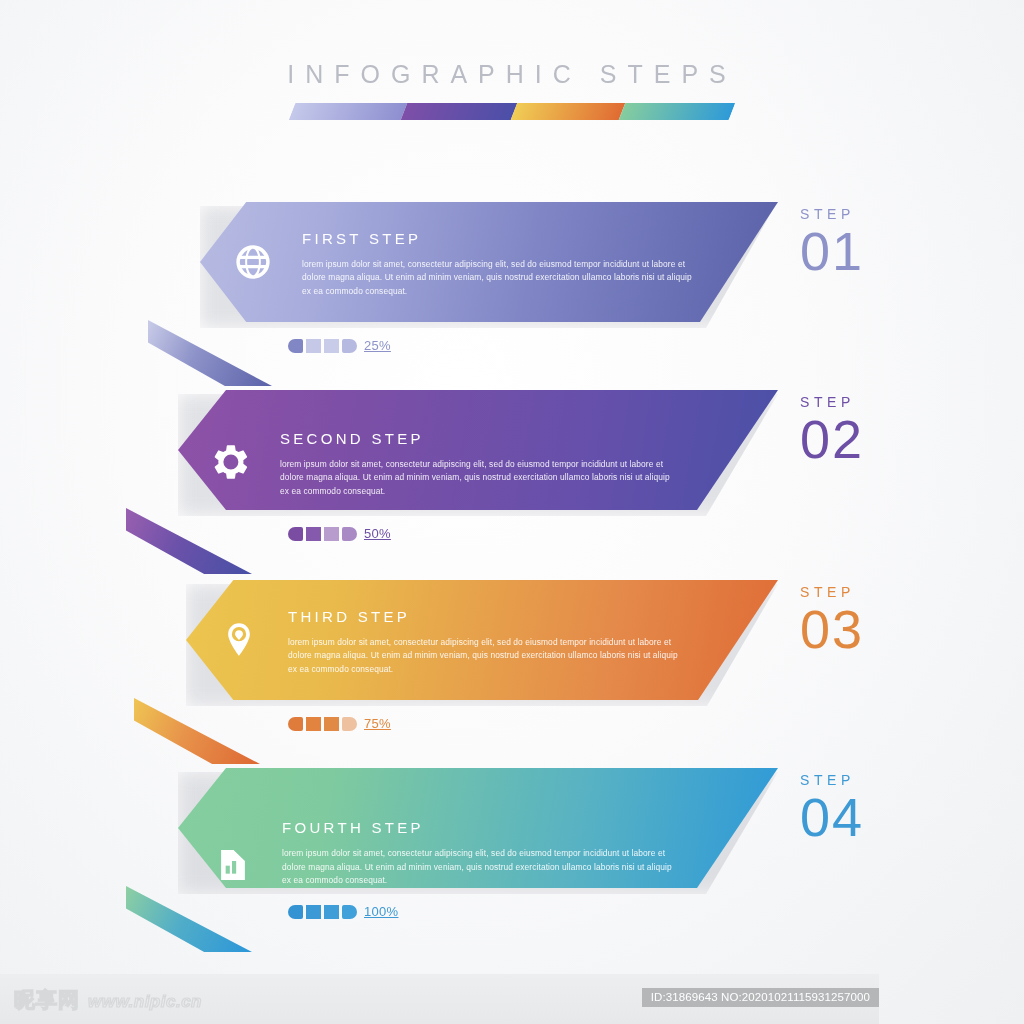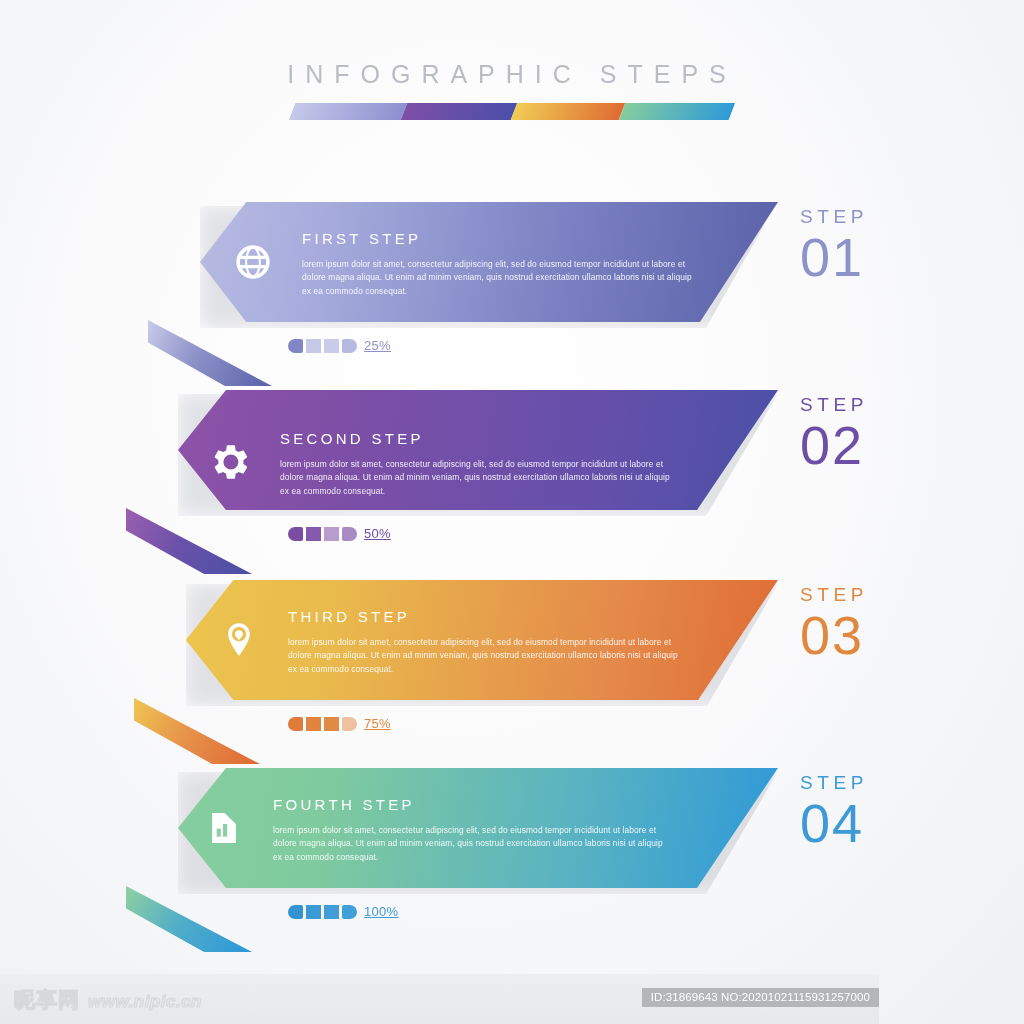--- a/index.html
+++ b/index.html
@@ -108,21 +108,21 @@
   .banner-content {
     position: absolute;
     top: 10px; height: 120px;
     display: flex;
     align-items: center;
     pointer-events: none;
   }
   .row-1 .banner-content { left: 200px; width: 578px; }
   .row-2 .banner-content { left: 178px; width: 600px; margin-top: 12px; }
   .row-3 .banner-content { left: 186px; width: 592px; }
-  .row-4 .banner-content { left: 171px; width: 600px; }
+  .row-4 .banner-content { left: 180px; width: 600px; align-items: flex-end; }
 
   .step-icon {
     width: 46px; height: 46px;
     margin-left: 30px;
     flex: 0 0 auto;
     display: flex; align-items: center; justify-content: center;
   }
   .step-icon svg { width: 40px; height: 40px; fill: #ffffff; }
 
   .step-text { margin-left: 26px; padding-top: 4px; }
@@ -170,21 +170,21 @@
 
   
   .step-num {
     position: absolute;
     left: 800px;
     top: 14px;
     width: 120px;
     text-align: left;
   }
   .step-num-label {
-    font-size: 19px;
+    font-size: 14px;
     letter-spacing: 4.6px;
     font-weight: 400;
     margin-bottom: 2px;
   }
   .step-num-value {
     font-size: 54px;
     font-weight: 300;
     letter-spacing: 2px;
     line-height: 1.02;
   }

